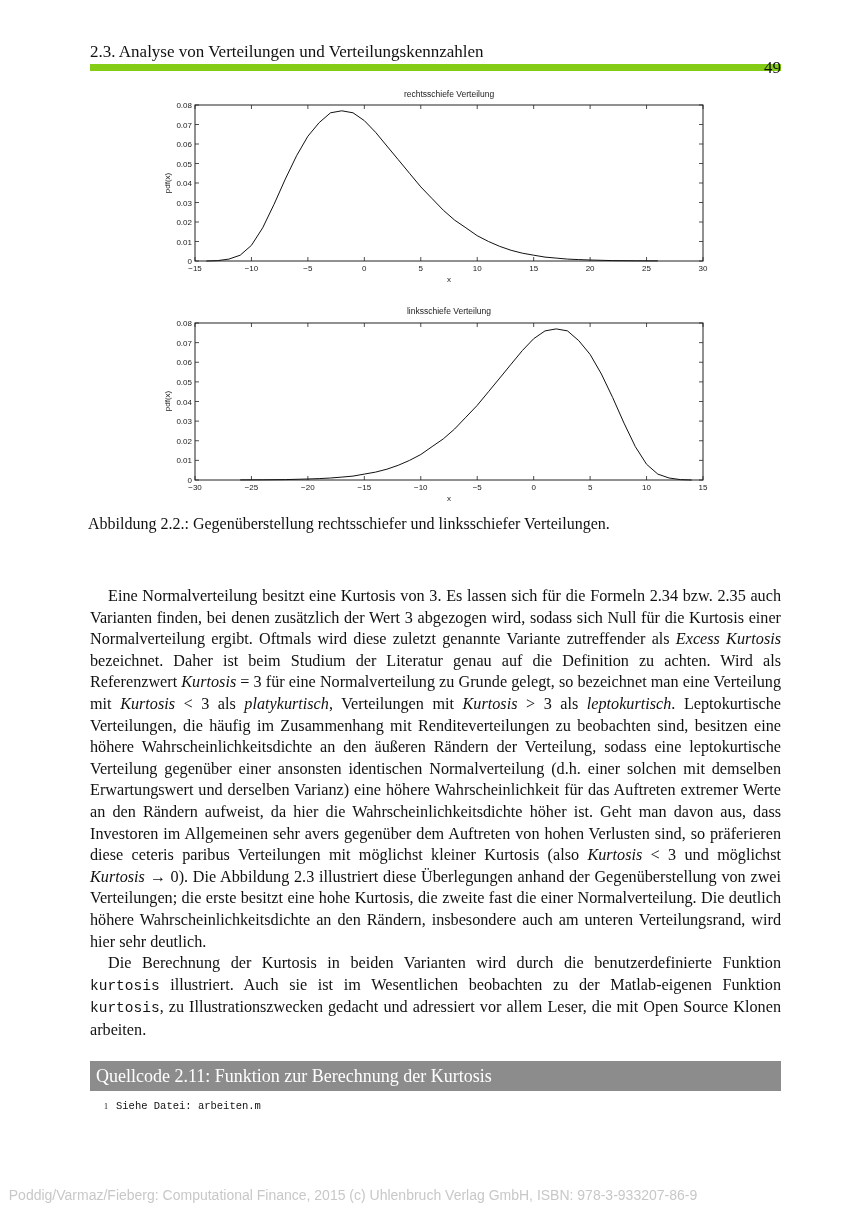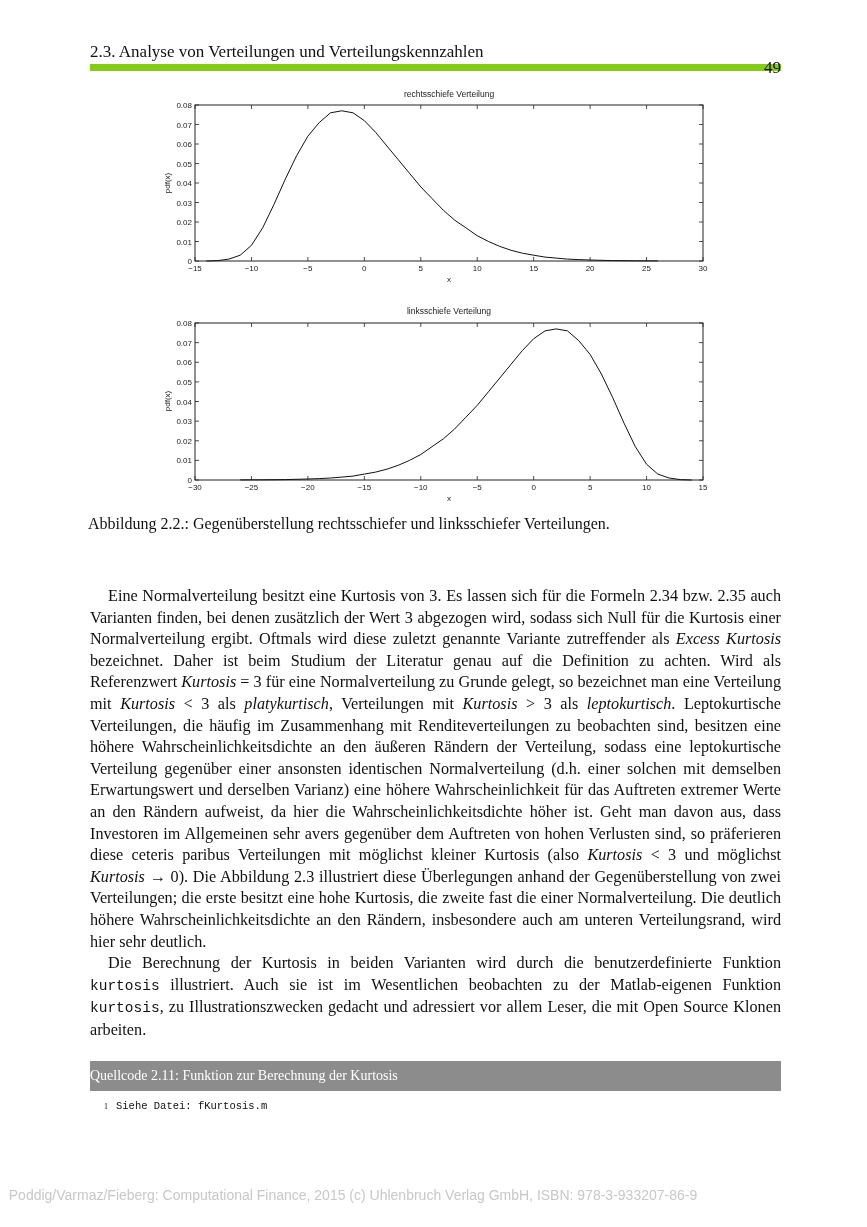--- a/index.html
+++ b/index.html
@@ -13,21 +13,21 @@
   .figure svg { position: absolute; left: 0; top: 0; }
   .plot-text { font-family: "Liberation Sans", "DejaVu Sans", sans-serif; font-size: 8px; fill: #222; }
   .plot-title { font-family: "Liberation Sans", "DejaVu Sans", sans-serif; font-size: 8.5px; fill: #222; }
   .caption { position: absolute; left: 88px; top: 515px; font-size: 16px; }
   .body-text { position: absolute; left: 90px; top: 570px; width: 691px; font-size: 16.2px;
                line-height: 21.6px; text-align: justify; margin-top: 16px; }
   .body-text p { margin: 0; text-indent: 18px; }
   .body-text em { font-style: italic; }
   .mono { font-family: "Liberation Mono", "DejaVu Sans Mono", monospace; font-size: 14.5px; }
   .code-header { position: absolute; left: 90px; top: 1061px; width: 691px; height: 30px;
-                 background: #8c8c8c; color: #ffffff; font-size: 14px; line-height: 30px; box-sizing: border-box; padding-left: 0; }
+                 background: #8c8c8c; color: #ffffff; font-size: 18px; line-height: 30px; box-sizing: border-box; padding-left: 6px; }
   .code-line { position: absolute; left: 104px; top: 1100px; font-size: 10.5px; }
   .code-line .ln { font-family: "Liberation Serif", serif; font-size: 8px; margin-right: 8px; }
   .code-line .code { font-family: "Liberation Mono", "DejaVu Sans Mono", monospace; }
   .footer { position: absolute; left: 0; top: 1187px; width: 706px; text-align: center;
             font-family: "Liberation Sans", "DejaVu Sans", sans-serif; font-size: 14px; color: #c8c8c8; }
 </style>
 </head>
 <body>
 
 <div class="header">
@@ -170,16 +170,16 @@
 
 <div class="caption">Abbildung 2.2.: Gegenüberstellung rechtsschiefer und linksschiefer Verteilungen.</div>
 
 <div class="body-text">
   <p><span>Eine Normalverteilung besitzt eine Kurtosis von 3. Es lassen sich für die Formeln 2.34 bzw. 2.35 auch Varianten finden, bei denen zusätzlich der Wert 3 abgezogen wird, sodass sich Null für die Kurtosis einer Normalverteilung ergibt. Oftmals wird diese zuletzt genannte Variante zutreffender als </span><em>Excess Kurtosis</em><span> bezeichnet. Daher ist beim Studium der Literatur genau auf die Definition zu achten. Wird als Referenzwert </span><em>Kurtosis</em><span> = 3 für eine Normalverteilung zu Grunde gelegt, so bezeichnet man eine Verteilung mit </span><em>Kurtosis</em><span> &lt; 3 als </span><em>platykurtisch</em><span>, Verteilungen mit </span><em>Kurtosis</em><span> &gt; 3 als </span><em>leptokurtisch</em><span>. Leptokurtische Verteilungen, die häufig im Zusammenhang mit Renditeverteilungen zu beobachten sind, besitzen eine höhere Wahrscheinlichkeitsdichte an den äußeren Rändern der Verteilung, sodass eine leptokurtische Verteilung gegenüber einer ansonsten identischen Normalverteilung (d.h. einer solchen mit demselben Erwartungswert und derselben Varianz) eine höhere Wahrscheinlichkeit für das Auftreten extremer Werte an den Rändern aufweist, da hier die Wahrscheinlichkeitsdichte höher ist. Geht man davon aus, dass Investoren im Allgemeinen sehr avers gegenüber dem Auftreten von hohen Verlusten sind, so präferieren diese ceteris paribus Verteilungen mit möglichst kleiner Kurtosis (also </span><em>Kurtosis</em><span> &lt; 3 und möglichst </span><em>Kurtosis</em><span> → 0). Die Abbildung 2.3 illustriert diese Überlegungen anhand der Gegenüberstellung von zwei Verteilungen; die erste besitzt eine hohe Kurtosis, die zweite fast die einer Normalverteilung. Die deutlich höhere Wahrscheinlichkeitsdichte an den Rändern, insbesondere auch am unteren Verteilungsrand, wird hier sehr deutlich.</span></p>
   <p><span>Die Berechnung der Kurtosis in beiden Varianten wird durch die benutzerdefinierte Funktion </span><span class="mono">kurtosis</span><span> illustriert. Auch sie ist im Wesentlichen beobachten zu der Matlab-eigenen Funktion </span><span class="mono">kurtosis</span><span>, zu Illustrationszwecken gedacht und adressiert vor allem Leser, die mit Open Source Klonen arbeiten.</span></p>
 </div>
 
 <div class="code-header">Quellcode 2.11: Funktion zur Berechnung der Kurtosis</div>
 <div class="code-line">
-  <span class="ln">1</span><span class="code">Siehe Datei: fKurtosis.m</span>
+  <span class="ln">1</span><span class="code">Siehe Datei: arbeiten.m</span>
 </div>
 
 <div class="footer">Poddig/Varmaz/Fieberg: Computational Finance, 2015  (c) Uhlenbruch Verlag GmbH, ISBN: 978-3-933207-86-9</div>
 
 </body></html>

